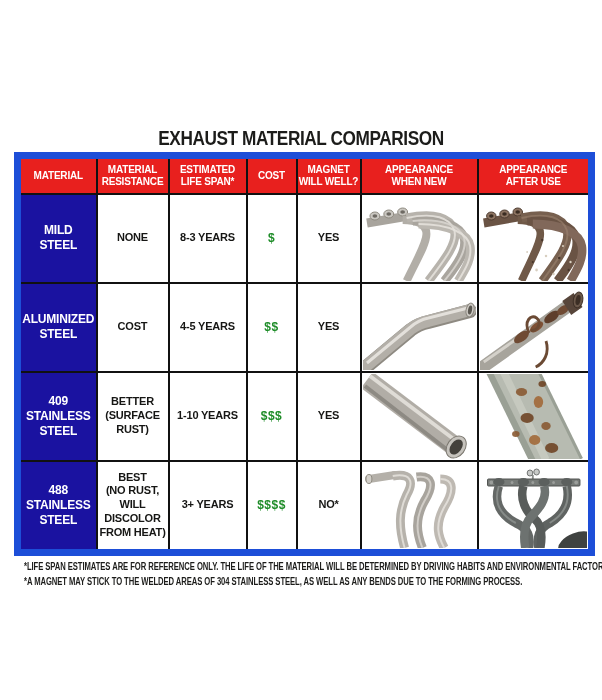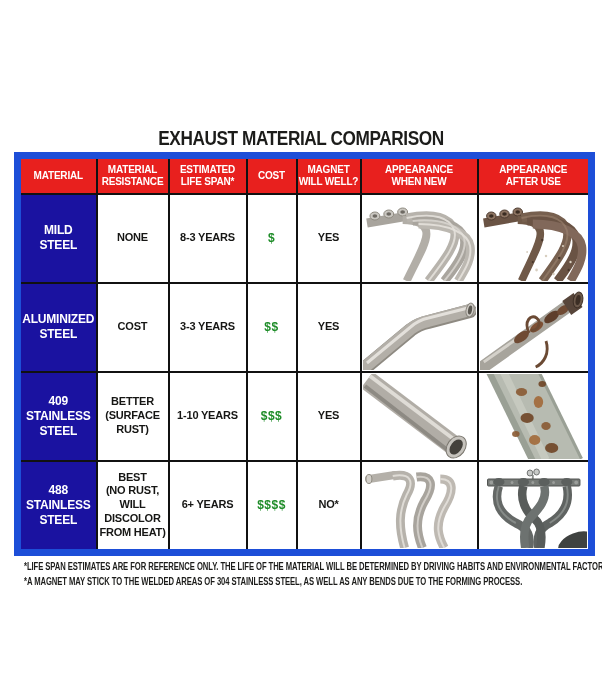--- a/index.html
+++ b/index.html
@@ -127,21 +127,21 @@
                 <circle cx="94" cy="74" r="1.2"></circle>
             </g>
           </svg>
         </td>
       </tr>
 
       <tr>
         <td class="mat">ALUMINIZED
 STEEL</td>
         <td class="txt">COST</td>
-        <td class="txt">3-3 YEARS</td>
+        <td class="txt">4-5 YEARS</td>
         <td class="cost">$$</td>
         <td class="txt">YES</td>
         <td class="img">
           <svg viewBox="0 0 114 85" preserveAspectRatio="none" aria-label="new aluminized steel bent exhaust pipe, shiny">
             <path d="M2,83 L48,45 Q56,39 66,37 L108,26" stroke="#8e8a82" stroke-width="14" fill="none" stroke-linecap="round"></path>
             <path d="M2,82 L48,44 Q56,38 66,36 L108,25" stroke="#b3afa8" stroke-width="12" fill="none" stroke-linecap="round"></path>
             <path d="M4,78 L48,42 Q56,35 66,33 L106,23" stroke="#e6e3dd" stroke-width="3" fill="none" opacity="0.95"></path>
             <ellipse cx="108" cy="25" rx="4" ry="7" fill="#cfccc6" stroke="#8b877f" transform="rotate(12 108 25)"></ellipse>
             <ellipse cx="108" cy="25" rx="2" ry="4.5" fill="#5a5750" transform="rotate(12 108 25)"></ellipse>
           </svg>
@@ -204,21 +204,21 @@
       </tr>
 
       <tr>
         <td class="mat">488
 STAINLESS
 STEEL</td>
         <td class="txt">BEST
 (NO RUST,
 WILL DISCOLOR
 FROM HEAT)</td>
-        <td class="txt">6+ YEARS</td>
+        <td class="txt">3+ YEARS</td>
         <td class="cost">$$$$</td>
         <td class="txt">NO*</td>
         <td class="img">
           <svg viewBox="0 0 114 85" preserveAspectRatio="none" aria-label="new 304 stainless steel header tubes, shiny">
             <path d="M6,16 L32,12" stroke="#b4b0a9" stroke-width="8" fill="none" stroke-linecap="round"></path>
             <ellipse cx="6" cy="16" rx="3" ry="4.5" fill="#d2cfc9" stroke="#8d897f"></ellipse>
             <path d="M30,13 C48,10 52,18 44,32 C36,48 36,64 42,85" stroke="#b6b2ab" stroke-width="9" fill="none"></path>
             <path d="M54,14 C70,12 72,22 62,38 C52,56 54,70 60,85" stroke="#a8a49d" stroke-width="9" fill="none"></path>
             <path d="M78,16 C92,16 92,28 82,44 C72,62 76,74 82,85" stroke="#beb9b2" stroke-width="9" fill="none"></path>
             <path d="M30,13 C48,10 52,18 44,32 C36,48 36,64 42,85" stroke="#e3e0da" stroke-width="2" fill="none" opacity="0.9"></path>

